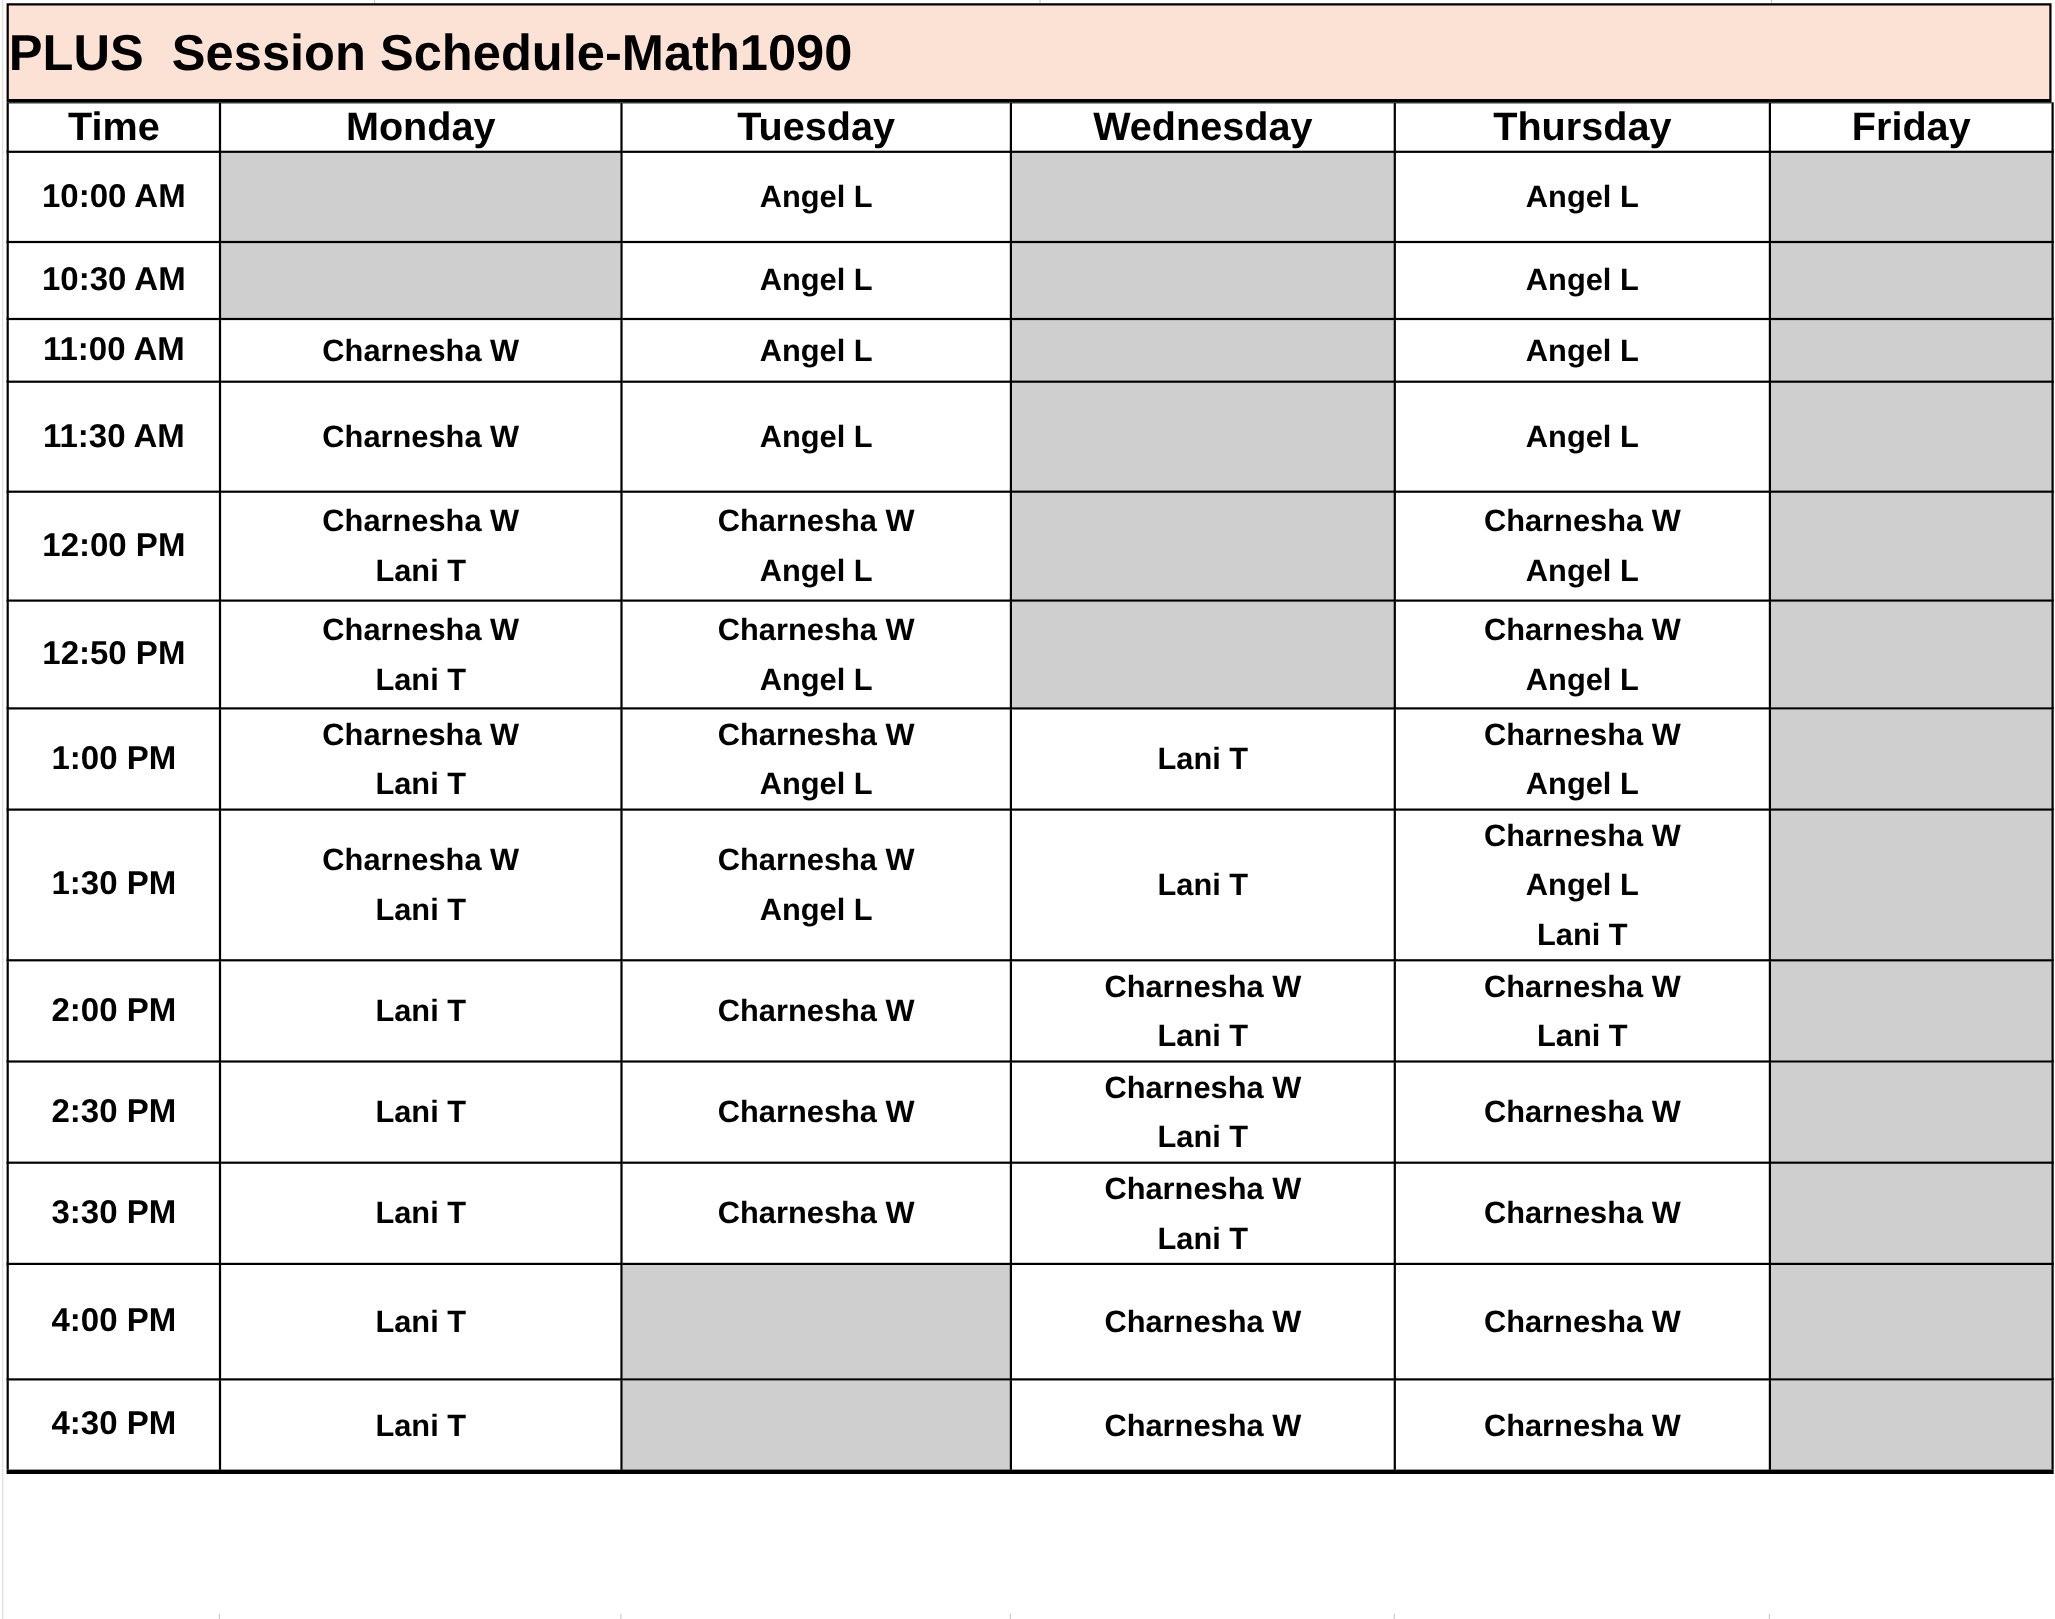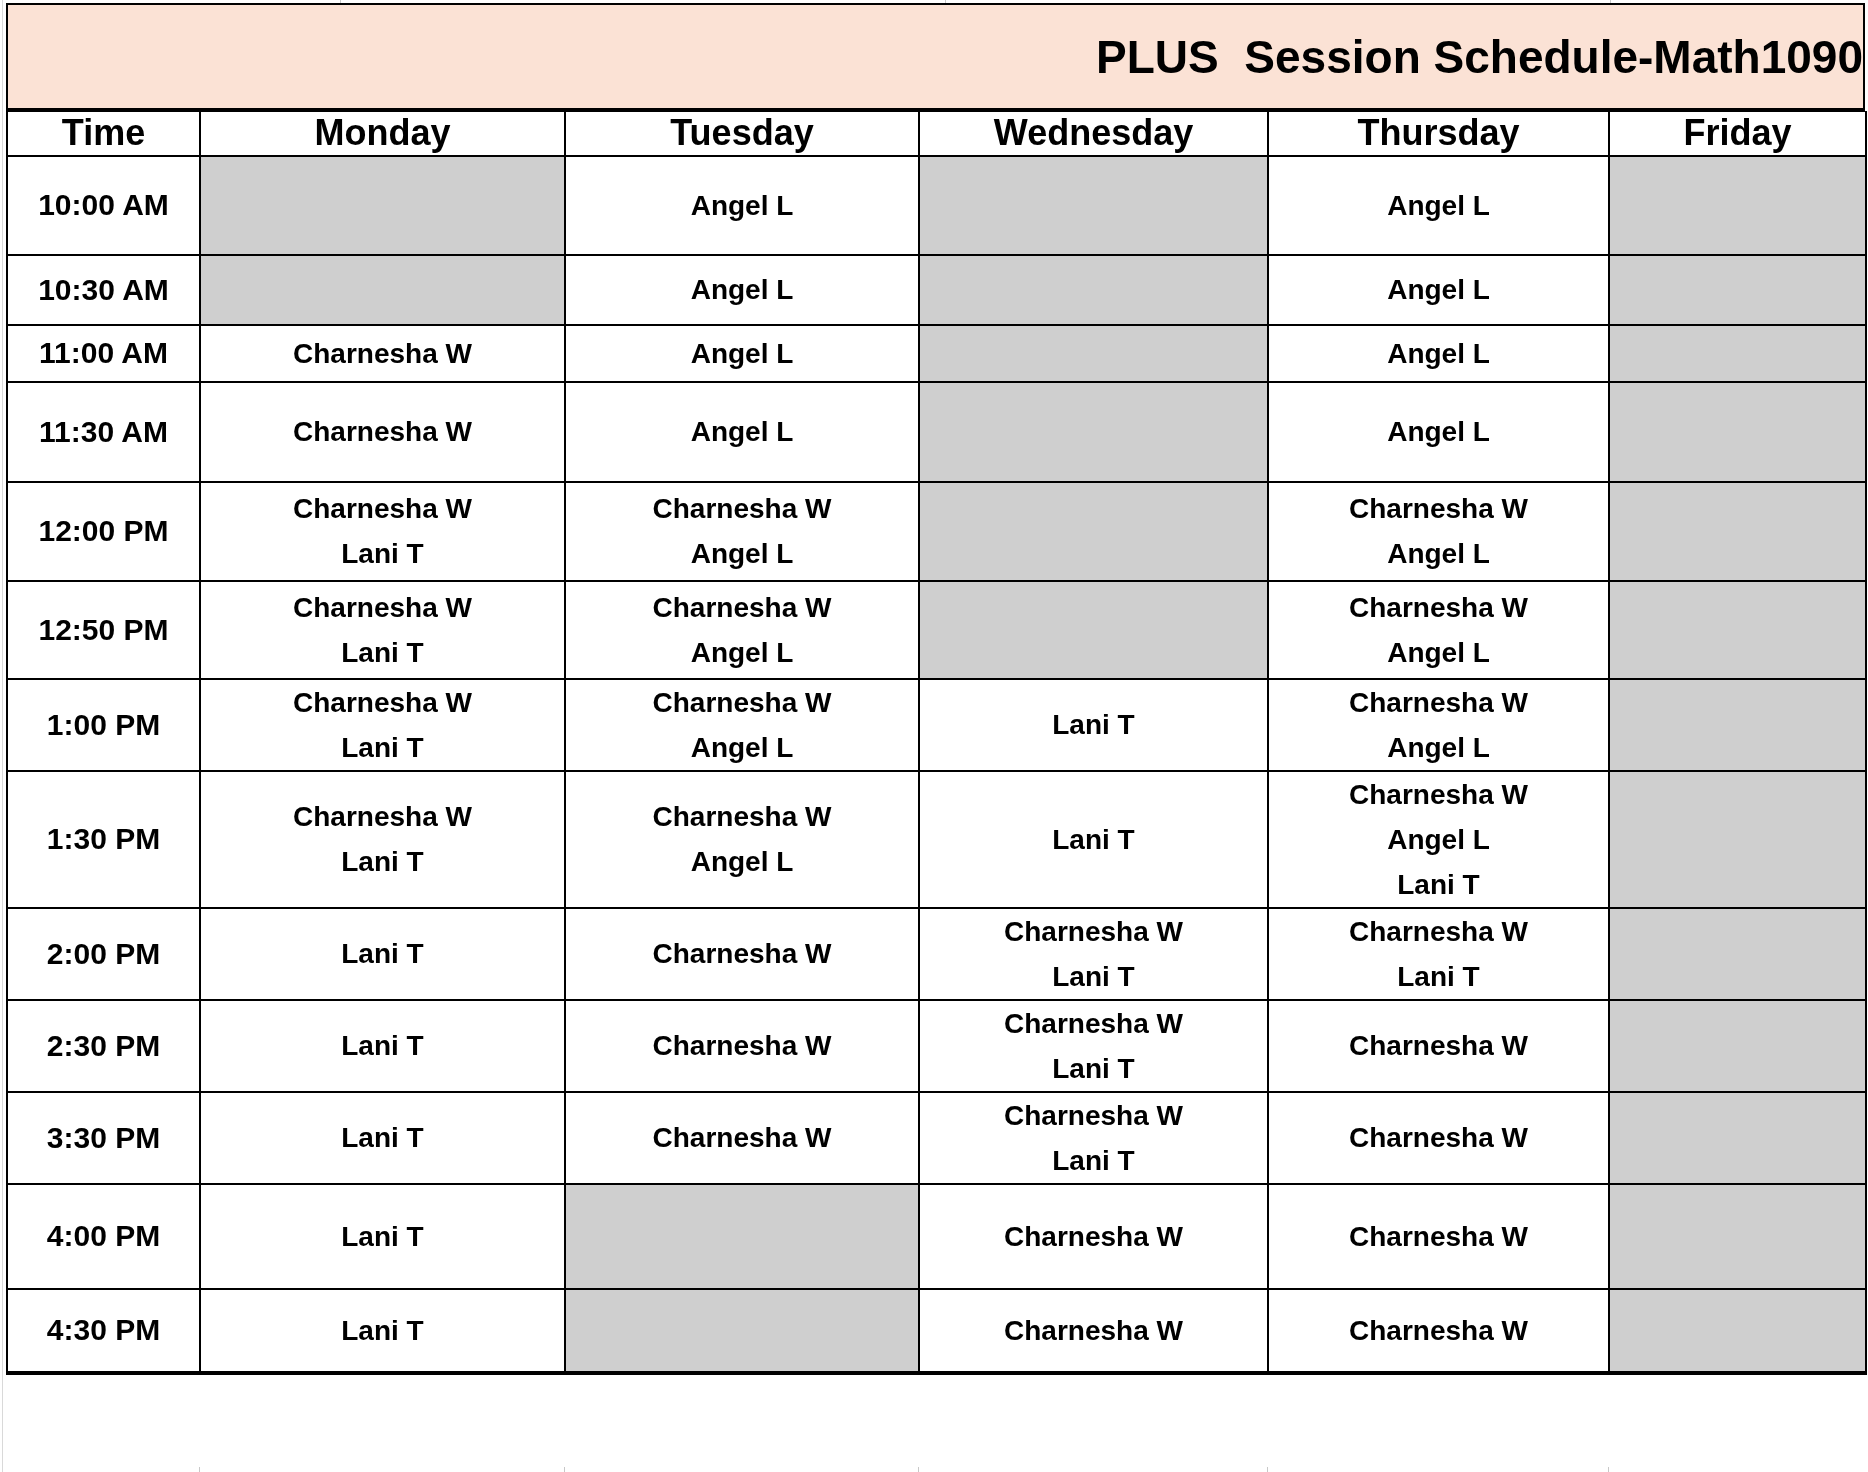--- a/index.html
+++ b/index.html
@@ -8,23 +8,23 @@
     font-family:"Liberation Sans", sans-serif;color:#000;overflow:hidden;
   }
   .sheet-gridline-left{
     position:absolute;left:2px;top:0;width:1px;height:1472px;background:#d9d9d9;
   }
   .grid-tick{position:absolute;width:1px;background:#c8c8c8;}
   .schedule-wrap{
     position:absolute;left:6px;top:3px;width:1859px;
   }
   .banner{
-    box-sizing:border-box;height:108px;background:var(--banner-bg,#FBE2D5);
+    box-sizing:border-box;height:90px;background:var(--banner-bg,#FBE2D5);
     border:2px solid var(--border,#000);border-bottom:3px solid var(--border,#000);
-    display:flex;align-items:center;justify-content:flex-end;
+    display:flex;align-items:center;justify-content:flex-start;
   }
   .banner-title{
     font-size:46px;font-weight:bold;letter-spacing:0px;white-space:pre;
   }
   table.schedule{
     border-collapse:collapse;table-layout:fixed;width:1859px;
     border-left:2px solid var(--border,#000);border-right:2px solid var(--border,#000);
     border-bottom:4px solid var(--border,#000);
   }
   table.schedule td,table.schedule th{
@@ -75,21 +75,21 @@
     <tbody>
       <tr class="header-row">
         <th>Time</th>
         <th>Monday</th>
         <th>Tuesday</th>
         <th>Wednesday</th>
         <th>Thursday</th>
         <th>Friday</th>
       </tr>
 
-      <tr style="height:99px">
+      <tr style="height:82px">
         <td class="time-cell">10:00 AM</td>
         <td class="day-cell shaded"></td>
         <td class="day-cell">Angel L</td>
         <td class="day-cell shaded"></td>
         <td class="day-cell">Angel L</td>
         <td class="day-cell shaded"></td>
       </tr>
 
       <tr style="height:70px">
         <td class="time-cell">10:30 AM</td>

